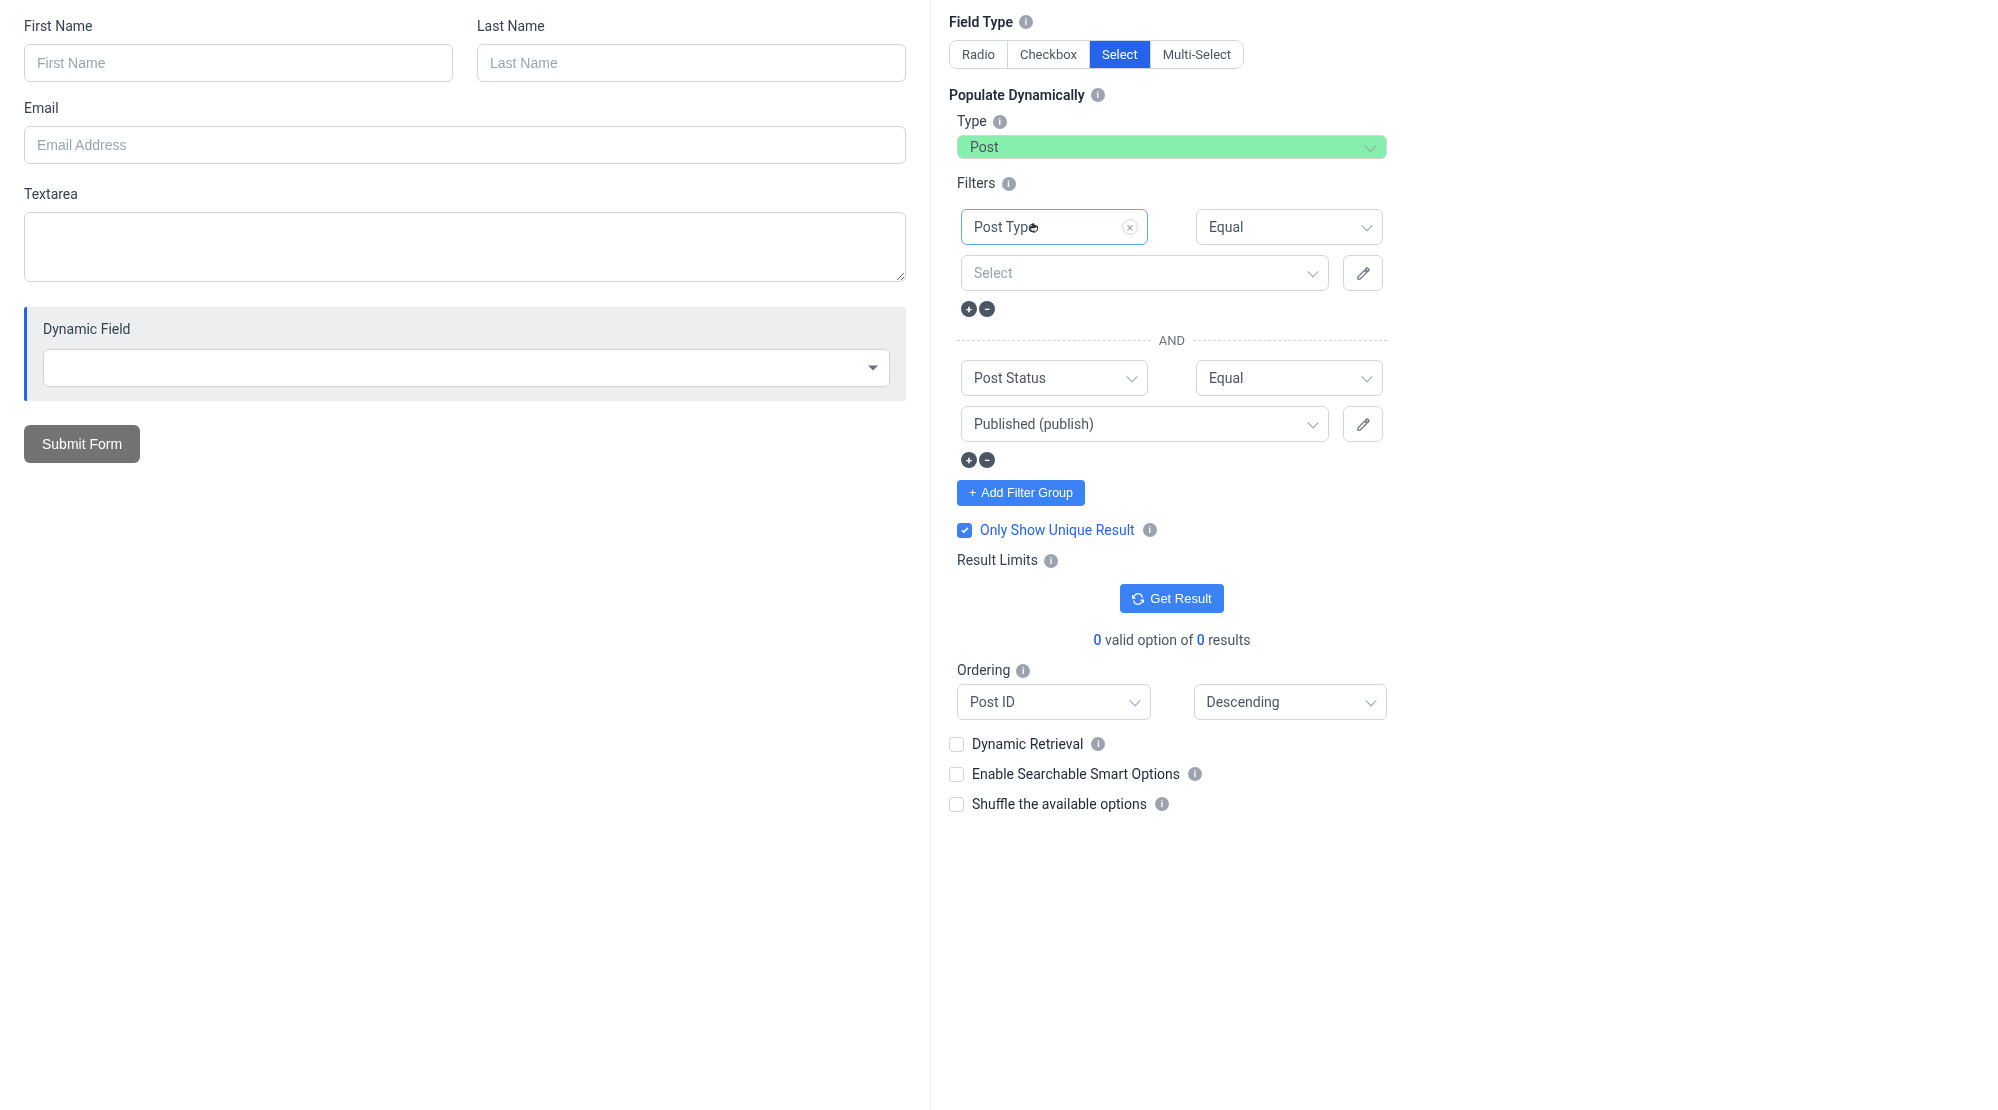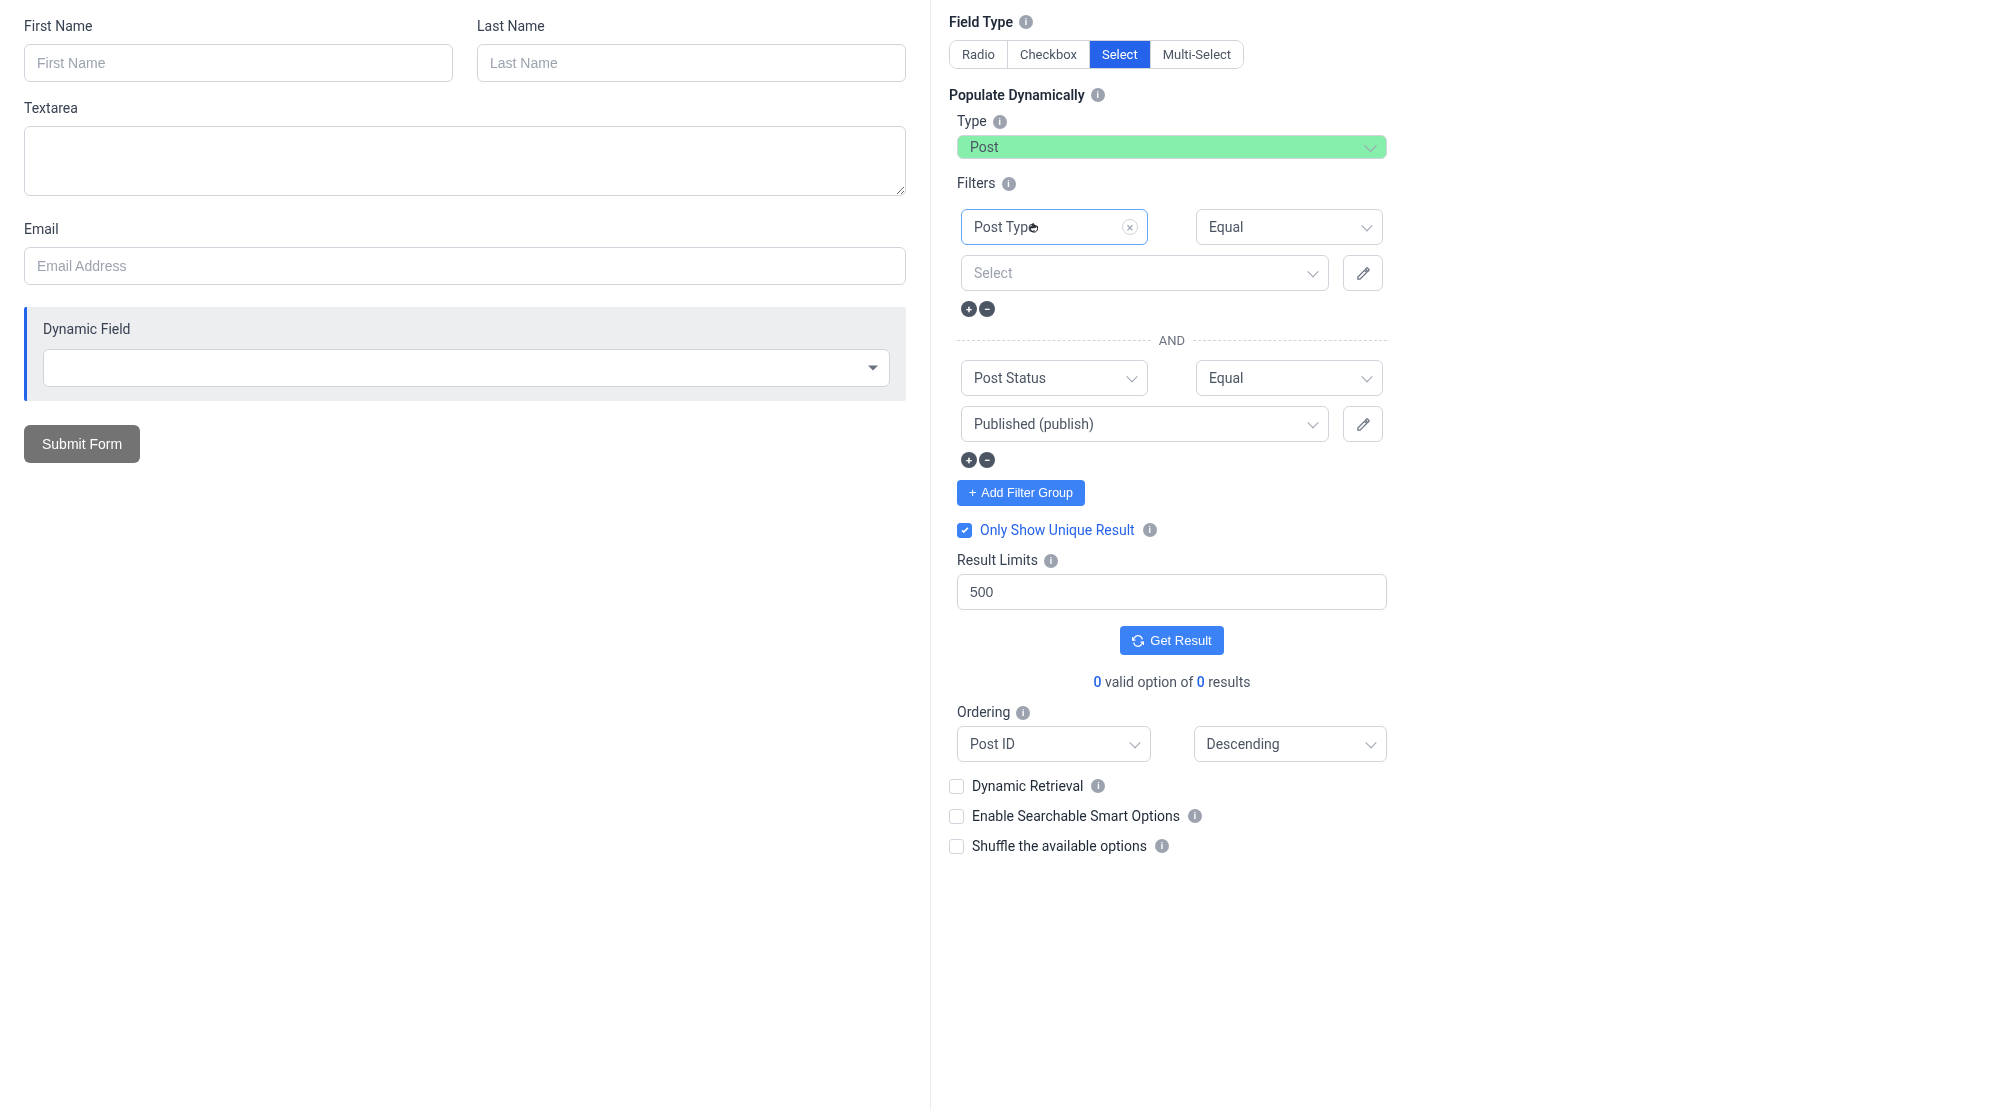--- a/index.html
+++ b/index.html
@@ -340,27 +340,27 @@
       <label class="field-label">First Name</label>
       <input class="text-input" type="text" placeholder="First Name" style="">
     </div>
     <div class="form-col">
       <label class="field-label">Last Name</label>
       <input class="text-input" type="text" placeholder="Last Name" style="">
     </div>
   </div>
 
   <div class="form-group">
+    <label class="field-label">Email</label>
+    <input class="email-input" type="email" placeholder="Email Address" style="">
+  </div>
+
+  <div class="form-group">
     <label class="field-label">Textarea</label>
     <textarea class="textarea-input" style=""></textarea>
-  </div>
-
-  <div class="form-group">
-    <label class="field-label">Email</label>
-    <input class="email-input" type="email" placeholder="Email Address" style="">
   </div>
 
   <div class="dynamic-field-block">
     <label class="field-label">Dynamic Field</label>
     <div class="select-wrap">
       <select class="select-input">
         <option></option>
       </select>
     </div>
   </div>
@@ -477,21 +477,20 @@
     </div>
     <span>Only Show Unique Result</span>
     <span class="info-icon">i</span>
   </div>
 
   <div class="rp-group" style="margin-top:6px;">
     <div class="sub-label">
       <span>Result Limits</span>
       <span class="info-icon">i</span>
     </div>
-    <input class="rp-input" type="text" value="500" style="">
   </div>
 
   <div class="get-result-row" style="padding-left:8px;">
     <button class="get-result-btn">
       <svg width="12" height="12" viewBox="0 0 24 24" fill="none" stroke="#fff" stroke-width="2.5">
         <path d="M1 4v6h6M23 20v-6h-6"></path>
           <path d="M20.5 9A8.5 8.5 0 005 5.2L1 10m22 4l-4 4.8A8.5 8.5 0 013.5 15"></path>
       </svg>
       <span>Get Result</span>
     </button>

